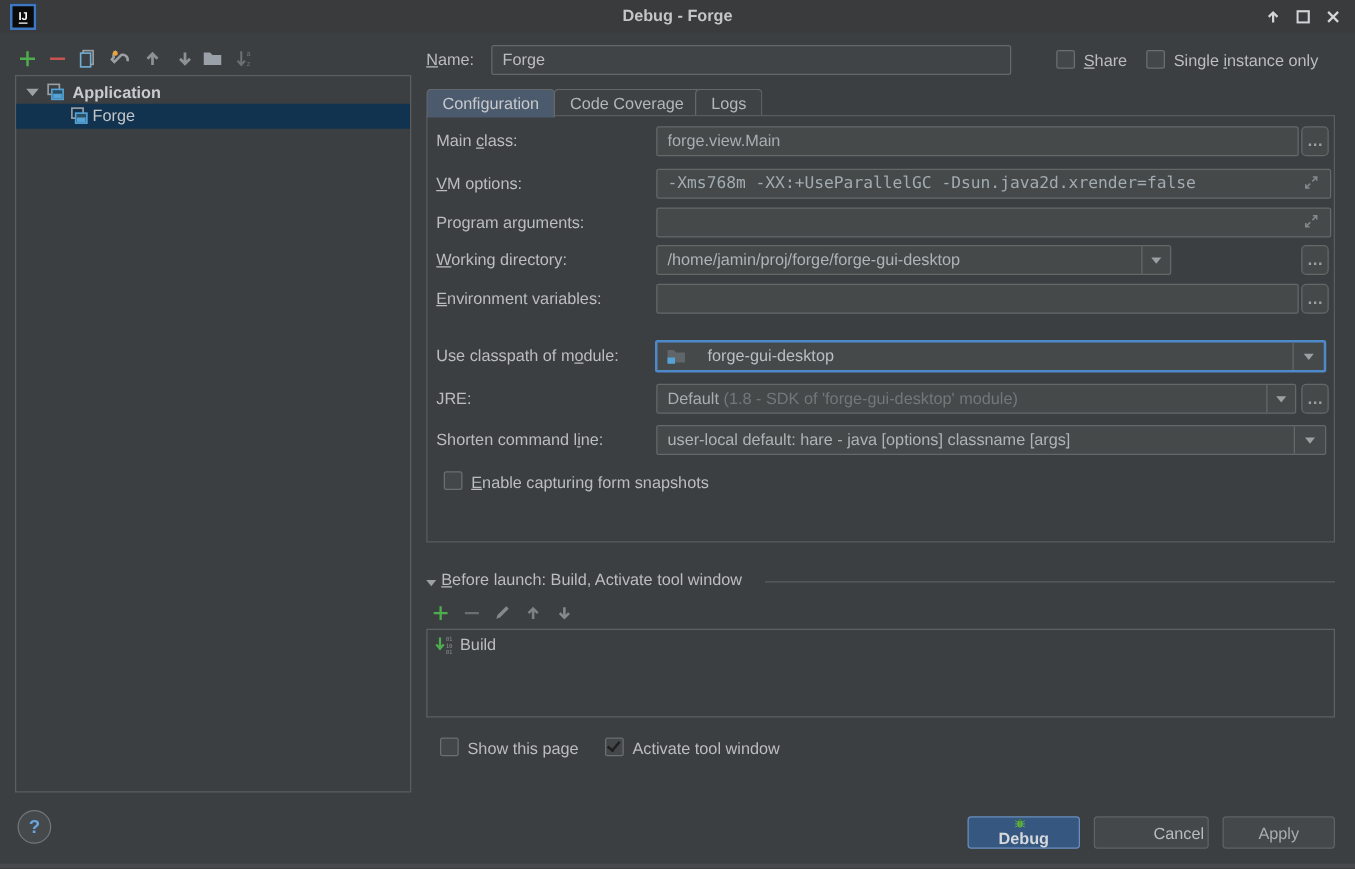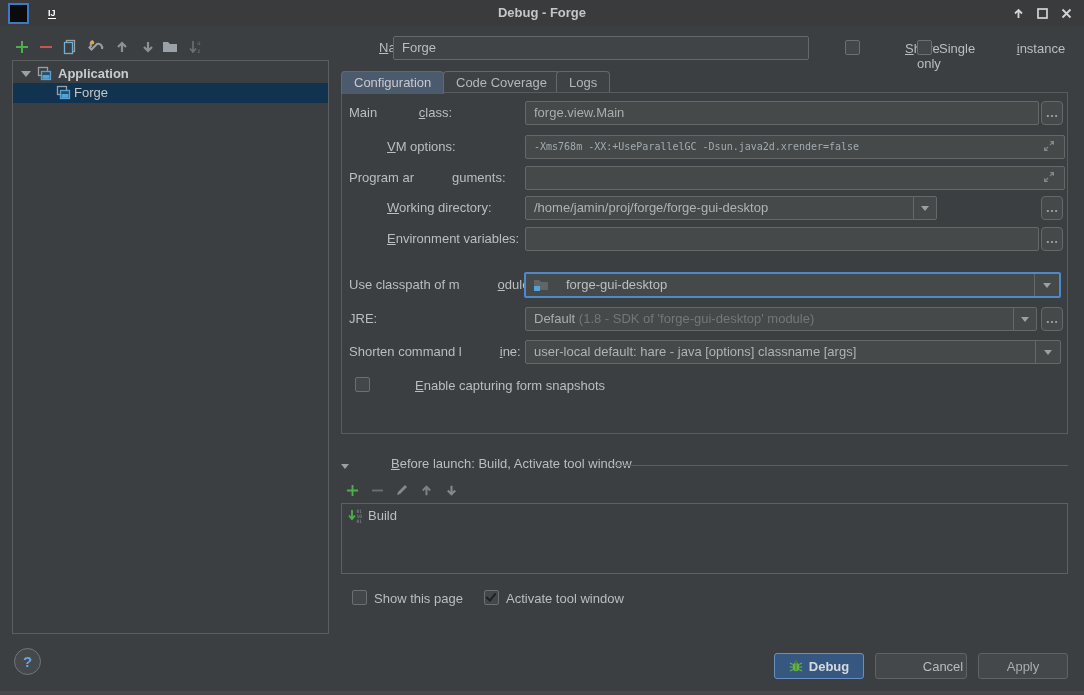--- a/index.html
+++ b/index.html
@@ -24,21 +24,21 @@
   .chev-down{border-left:5px solid transparent;border-right:5px solid transparent;border-top:6px solid #9da0a3;}
   .chev-right{border-top:5px solid transparent;border-bottom:5px solid transparent;border-left:6px solid #9da0a3;}
   .ticon{position:absolute;top:2px;width:16px;height:16px;}
   .tlabel{position:absolute;top:0;}
   
   .tb-icon{position:absolute;top:38px;width:18px;height:18px;display:flex;align-items:center;justify-content:center;}
   
   .row-label{position:absolute;left:349px;height:24px;line-height:24px;color:#bbbdbf;white-space:nowrap;}
   .tfield{position:absolute;background:#45494a;border:1px solid #646869;border-radius:2px;
     height:22px;line-height:22px;padding:0 8px;color:#a9adaf;white-space:nowrap;overflow:hidden;box-sizing:content-box;}
-  .mono{font-family:"DejaVu Sans Mono",monospace;font-size:10px;color:#a2abb1;}
+  .mono{font-family:"DejaVu Sans Mono",monospace;font-size:13px;color:#a2abb1;}
   .browse-btn{position:absolute;width:22px;height:24px;background:#45494a;border:1px solid #646869;
     border-radius:4px;color:#9da0a2;text-align:center;line-height:22px;font-weight:bold;box-sizing:border-box;cursor:default;}
   .combo{position:absolute;background:#45494a;border:1px solid #646869;border-radius:2px;height:24px;box-sizing:border-box;}
   .combo .val{position:absolute;left:8px;top:0;height:22px;line-height:22px;white-space:nowrap;color:#b0b3b5;}
   .combo .arrow-sec{position:absolute;right:0;top:0;width:22px;height:100%;border-left:1px solid #646869;
     display:flex;align-items:center;justify-content:center;}
   .tri-down{width:0;height:0;border-left:4px solid transparent;border-right:4px solid transparent;border-top:5px solid #9da0a2;}
   .focused{border:2px solid #4e8ac9;}
   .expand-ic{position:absolute;right:5px;top:5px;width:14px;height:14px;}
   .dim{color:#747779;}
@@ -53,26 +53,26 @@
     border-radius:4px 4px 0 0;padding:0 12px;background:#3e4244;color:#b4b7b9;cursor:default;}
   .tab.active{background:#4c5a6e;color:#c7cacc;height:22px;z-index:2;}
   .content-panel{position:absolute;left:341px;top:92px;width:727px;height:342px;border:1px solid #585c5e;box-sizing:border-box;}
   
   .sep-line{position:absolute;height:1px;background:#5a5e61;}
   .bl-icon{position:absolute;width:18px;height:18px;display:flex;align-items:center;justify-content:center;}
   .list-panel{position:absolute;left:341px;top:503px;width:727px;height:71px;border:1px solid #5d6163;box-sizing:border-box;}
   
   .btn{position:absolute;top:653px;height:26px;background:#44484a;border:1px solid #5e6365;border-radius:3px;
     color:#b8bcbe;text-align:center;display:flex;align-items:center;justify-content:center;box-sizing:border-box;cursor:default;}
-  .btn.primary{background:#365880;border:1px solid #6a8fbf;color:#d6d9dc;font-weight:bold;}
+  .btn.primary{background:#365880;border:1px solid #6a8fbf;color:#d6d9dc;font-weight:bold;flex-direction:column;}
   .help-btn{position:absolute;left:14px;top:648px;width:27px;height:27px;border-radius:50%;
     background:#45494b;border:1px solid #72767a;color:#6aa5e0;font-weight:bold;font-size:15px;
     display:flex;align-items:center;justify-content:center;box-sizing:border-box;cursor:default;}
   .bottom-strip{position:absolute;left:0;bottom:0;width:100%;height:4px;background:#47494c;}
-  u{text-decoration:underline;margin-left:38px;}
+  u{text-decoration:underline;}
 </style>
 </head>
 <body>
 
 <div class="window">
 
   <div class="titlebar">
     <div class="title-text">Debug - Forge</div>
     <div class="logo"><u>IJ</u></div>
     <div class="winbtn" style="right:56px;">

